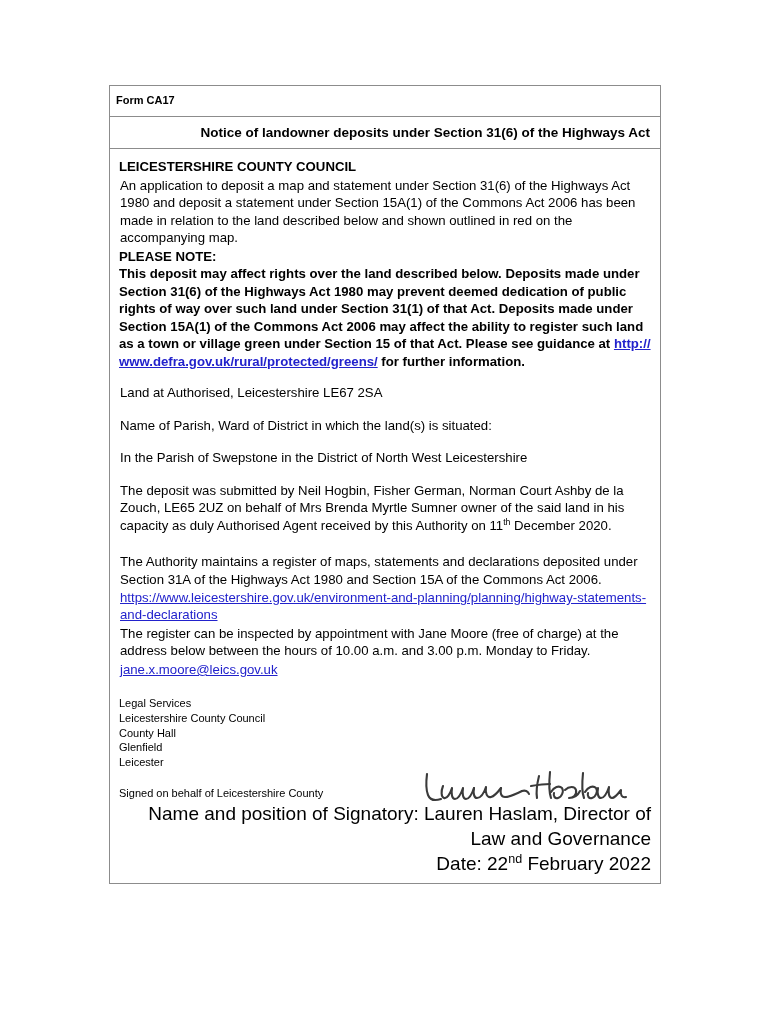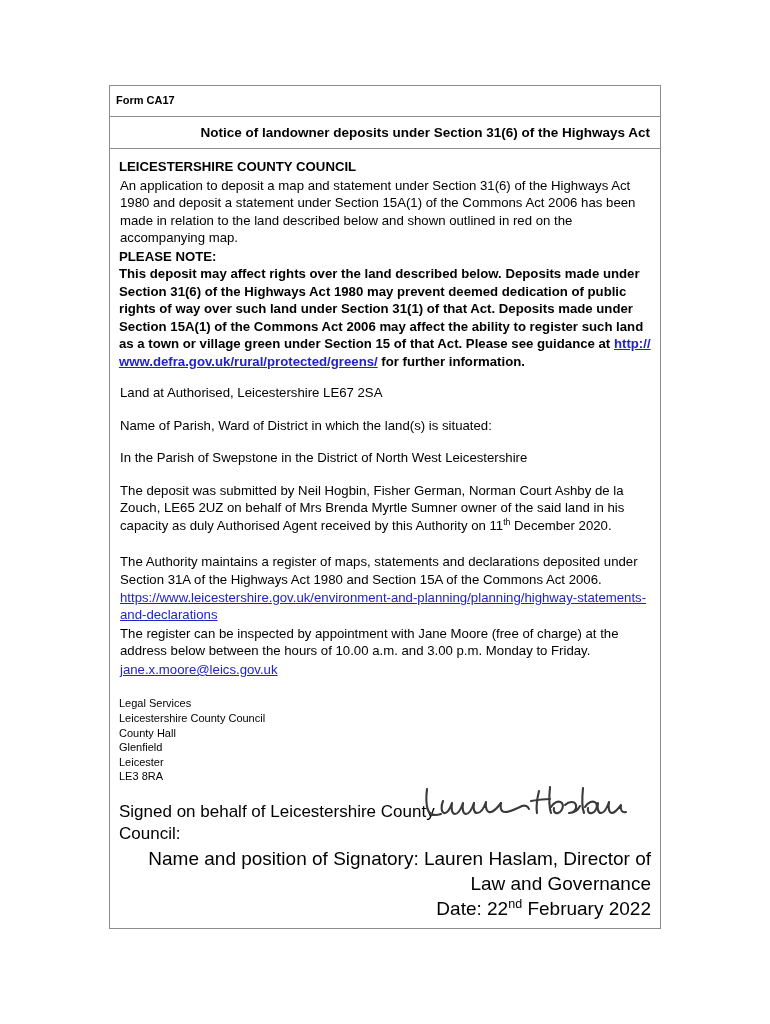--- a/index.html
+++ b/index.html
@@ -106,21 +106,21 @@
   .signature {
     position: absolute;
     right: 18px;
     top: -22px;
     width: 212px;
     height: 48px;
     pointer-events: none;
   }
 
   .sign-text {
-    font-size: 17px;
+    font-size: 11px;
     line-height: 1.325;
     margin: 0;
     max-width: 330px;
   }
 
   .sign-text-full {
     font-size: 19px;
     line-height: 1.325;
     margin: 0;
     text-align: right;
@@ -175,21 +175,20 @@
       <p class="body-text"><a class="link" href="#">jane.x.moore@leics.gov.uk</a></p>
 
       <div class="gap-md"></div>
 
       <div>
         <p class="addr-block">Legal Services</p>
         <p class="addr-block">Leicestershire County Council</p>
         <p class="addr-block">County Hall</p>
         <p class="addr-block">Glenfield</p>
         <p class="addr-block">Leicester</p>
-        <p class="addr-block">LE3 8RA</p>
       </div>
 
       <div class="gap-md"></div>
 
       <div class="sign-area">
 
         <svg class="signature" viewBox="0 0 212 48" aria-hidden="true">
           <g fill="none" stroke="#3a3a3a" stroke-width="2.1" stroke-linecap="round" stroke-linejoin="round">
             <path d="M6,10 C5,18 5,26 7,31 C9,36 14,37 20,35"></path>
             <path d="M22,22 C20,27 20,33 23,34 C26,35 29,30 31,24 C30,30 31,35 34,35 C37,35 40,30 42,24 C41,30 42,35 45,35 C48,35 51,30 53,24"></path>
@@ -201,20 +200,19 @@
             <path d="M129,8 C128,18 128,28 130,34"></path>
             <path d="M130,28 C133,23 138,21 141,24 C143,27 141,33 137,34 C134,35 132,32 133,29"></path>
             <path d="M144,26 C148,22 154,22 155,26 C156,31 152,34 148,34 C153,34 157,31 159,27"></path>
             <path d="M162,9 C161,19 161,29 163,34"></path>
             <path d="M164,28 C167,23 172,21 175,24 C177,27 175,33 171,34 C168,35 166,32 167,29"></path>
             <path d="M177,24 C176,29 177,34 180,34 C183,34 186,29 188,23 C187,29 188,34 191,34 C194,34 197,30 200,26 C199,31 201,34 205,33"></path>
           </g>
         </svg>
 
         <p class="sign-text">Signed on behalf of Leicestershire County</p>
-        <p class="sign-text">Council:</p>
         <p class="sign-text-full">Name and position of Signatory: Lauren Haslam, Director of Law and Governance</p>
         <p class="sign-text-full"><span>Date: 22</span><sup>nd</sup><span> February 2022</span></p>
       </div>
 
     </div>
   </div>
 </div>
 
 </body></html>

